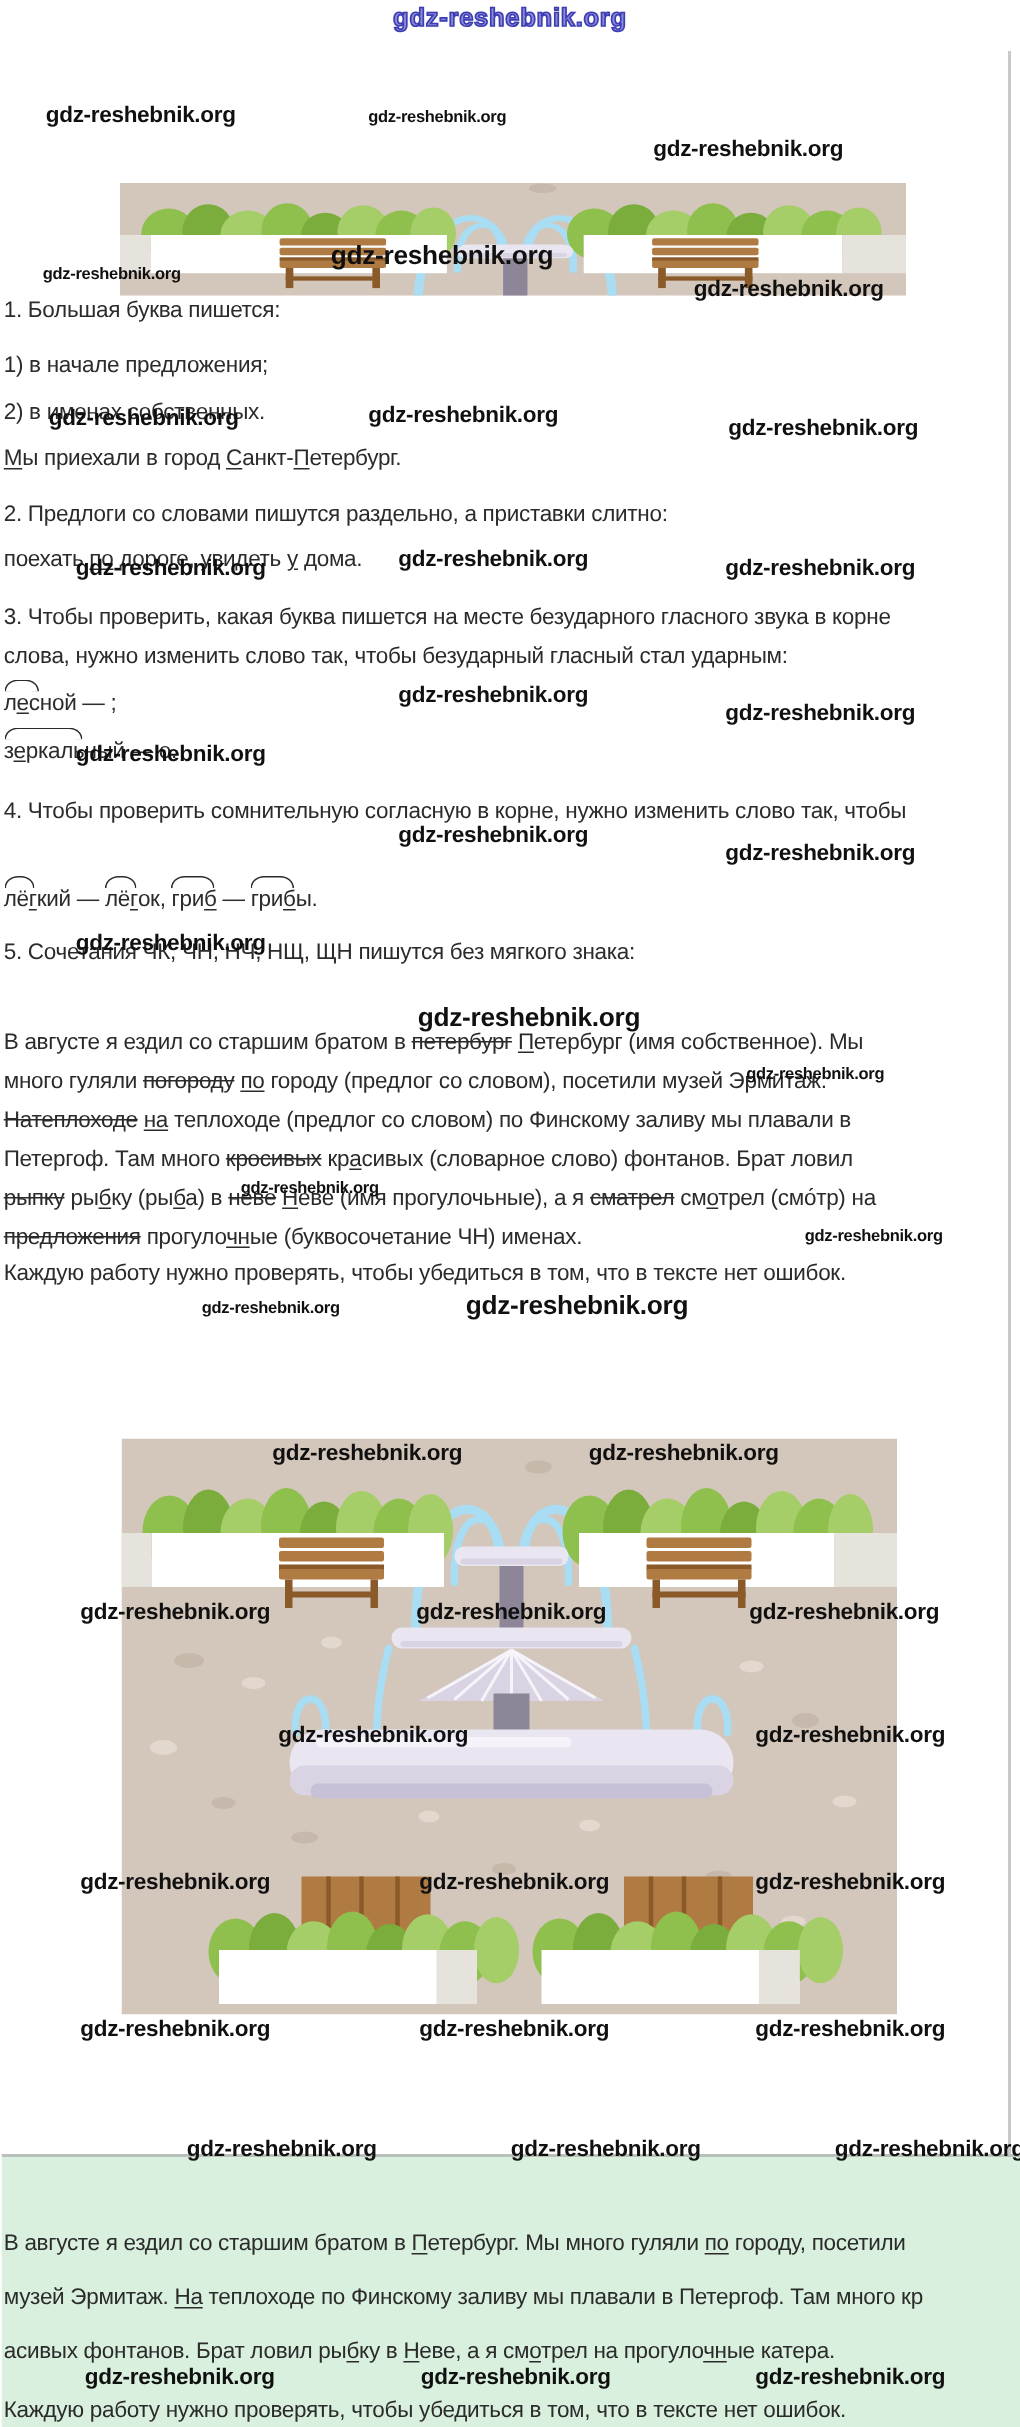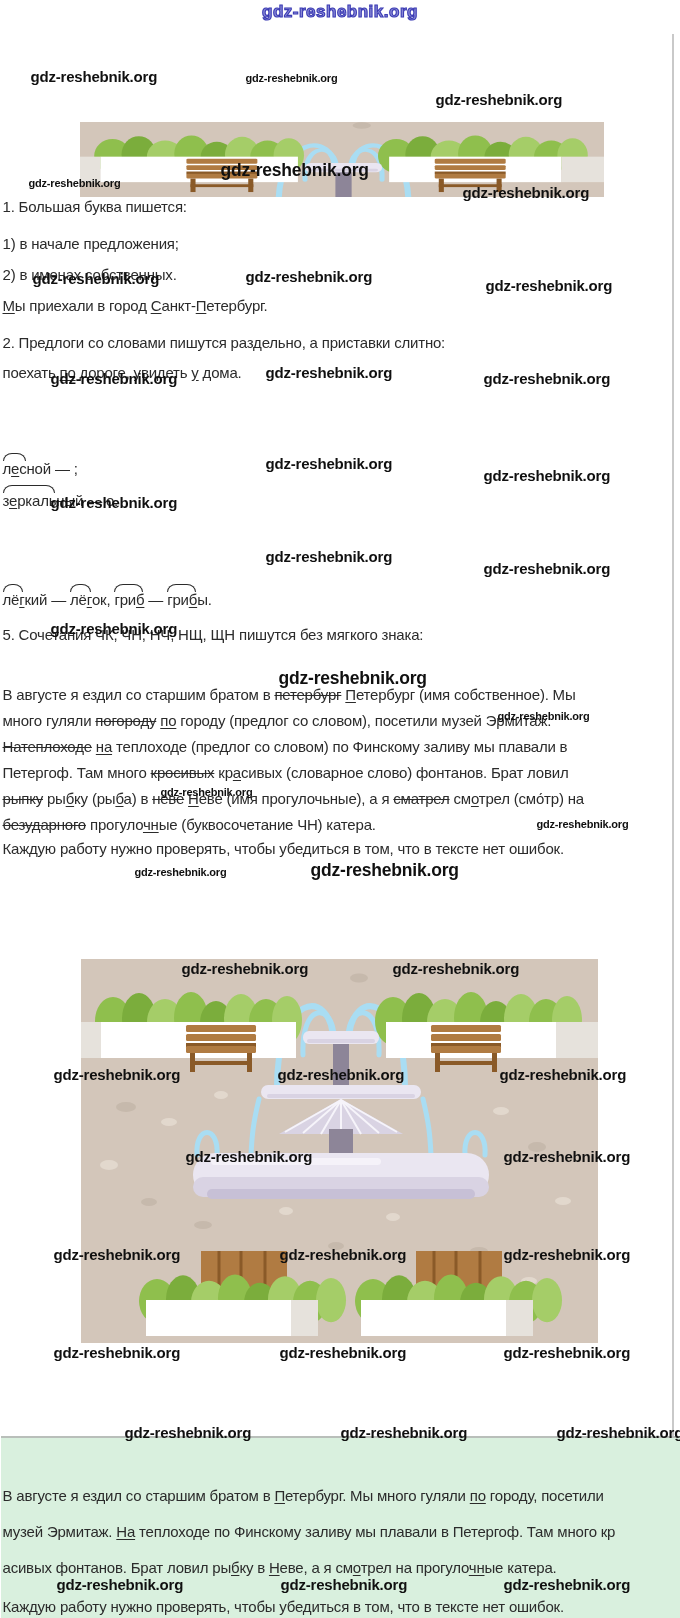--- a/index.html
+++ b/index.html
@@ -183,34 +183,39 @@
   <svg class="park" style="left:80px;top:959px" width="517" height="384" viewBox="0 0 517 384">
     <use href="#park-def"></use>
   </svg>
 
   <div class="tline" style="top:197px">1. Большая буква пишется:</div>
   <div class="tline" style="top:234px">1) в начале предложения;</div>
   <div class="tline" style="top:265px">2) в именах собственных.</div>
   <div class="tline" style="top:296px"><span class="seg-u">М</span><span>ы приехали в город </span><span class="seg-u">С</span><span>анкт-</span><span class="seg-u">П</span><span>етербург.</span></div>
   <div class="tline" style="top:333px">2. Предлоги со словами пишутся раздельно, а приставки слитно:</div>
   <div class="tline" style="top:363px"><span>поехать </span><span class="seg-u">по</span><span> дороге, увидеть </span><span class="seg-u">у</span><span> дома.</span></div>
+  <div class="rules-wrap tlines" style="top:399px">
+      <div class="line">3. Чтобы проверить, какая буква пишется на месте безударного гласного звука в корне</div>
+      <div class="line">слова, нужно изменить слово так, чтобы безударный гласный стал ударным:</div>
+    </div>
   <div class="tline" style="top:459px"><span class="seg-root"><span>л</span><span class="seg-u">е</span><span>с</span></span><span>ной — ;</span></div>
   <div class="tline" style="top:491px"><span class="seg-root"><span>з</span><span class="seg-u">е</span><span>ркаль</span></span><span>ный — о.</span></div>
   <div class="rules-wrap tlines" style="top:528px">
+      <div class="line">4. Чтобы проверить сомнительную согласную в корне, нужно изменить слово так, чтобы</div>
     </div>
   <div class="tline" style="top:590px"><span class="seg-root"><span>лё</span><span class="seg-u">г</span></span><span>кий — </span><span class="seg-root"><span>лё</span><span class="seg-u">г</span></span><span>ок, </span><span class="seg-root"><span>гри</span><span class="seg-u">б</span></span><span> — </span><span class="seg-root"><span>гри</span><span class="seg-u">б</span></span><span>ы.</span></div>
   <div class="tline" style="top:625px">5. Сочетания ЧК, ЧН, НЧ, НЩ, ЩН пишутся без мягкого знака:</div>
 
   <div class="para" style="top:682px;white-space:nowrap">
       <div class="line"><span>В августе я ездил со старшим братом в </span><span class="seg-st">петербург</span><span> </span><span class="seg-u">П</span><span>етербург (имя собственное). Мы</span></div>
       <div class="line"><span>много гуляли </span><span class="seg-st">погороду</span><span> </span><span class="seg-u">по</span><span> городу (предлог со словом), посетили музей Эрмитаж.</span></div>
       <div class="line"><span class="seg-st">Натеплоходе</span><span> </span><span class="seg-u">на</span><span> теплоходе (предлог со словом) по Финскому заливу мы плавали в</span></div>
       <div class="line"><span>Петергоф. Там много </span><span class="seg-st">кросивых</span><span> кр</span><span class="seg-u">а</span><span>сивых (словарное слово) фонтанов. Брат ловил</span></div>
       <div class="line"><span class="seg-st">рыпку</span><span> ры</span><span class="seg-u">б</span><span>ку (ры</span><span class="seg-u">б</span><span>а) в </span><span class="seg-st">неве</span><span> </span><span class="seg-u">Н</span><span>еве (имя прогулочьные), а я </span><span class="seg-st">сматрел</span><span> см</span><span class="seg-u">о</span><span>трел (смо́тр) на</span></div>
-      <div class="line"><span class="seg-st">безударного</span><span> прогуло</span><span class="seg-u">чн</span><span>ые (буквосочетание ЧН) катера.</span></div>
+      <div class="line"><span class="seg-st">предложения</span><span> прогуло</span><span class="seg-u">чн</span><span>ые (буквосочетание ЧН) именах.</span></div>
     </div>
 
   <div class="tline" style="top:839px">Каждую работу нужно проверять, чтобы убедиться в том, что в тексте нет ошибок.</div>
 
   <div class="vline" style="left:671px;top:34px;height:1403px"></div>
   <div class="hline" style="top:1436px"></div>
   <div class="green-panel" style="top:1438px;height:180px"></div>
 
   <div class="green-para" style="top:1478px;white-space:nowrap">
       <div class="line"><span>В августе я ездил со старшим братом в </span><span class="seg-u">П</span><span>етербург. Мы много гуляли </span><span class="seg-u">по</span><span> городу, посетили</span></div>

